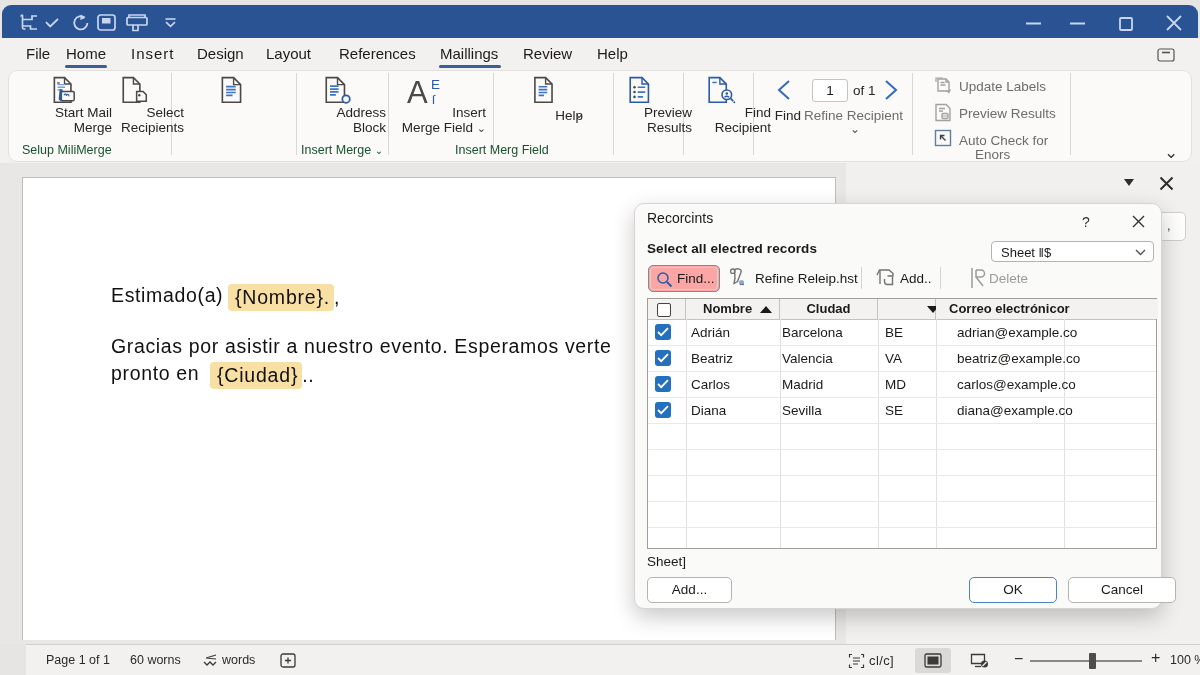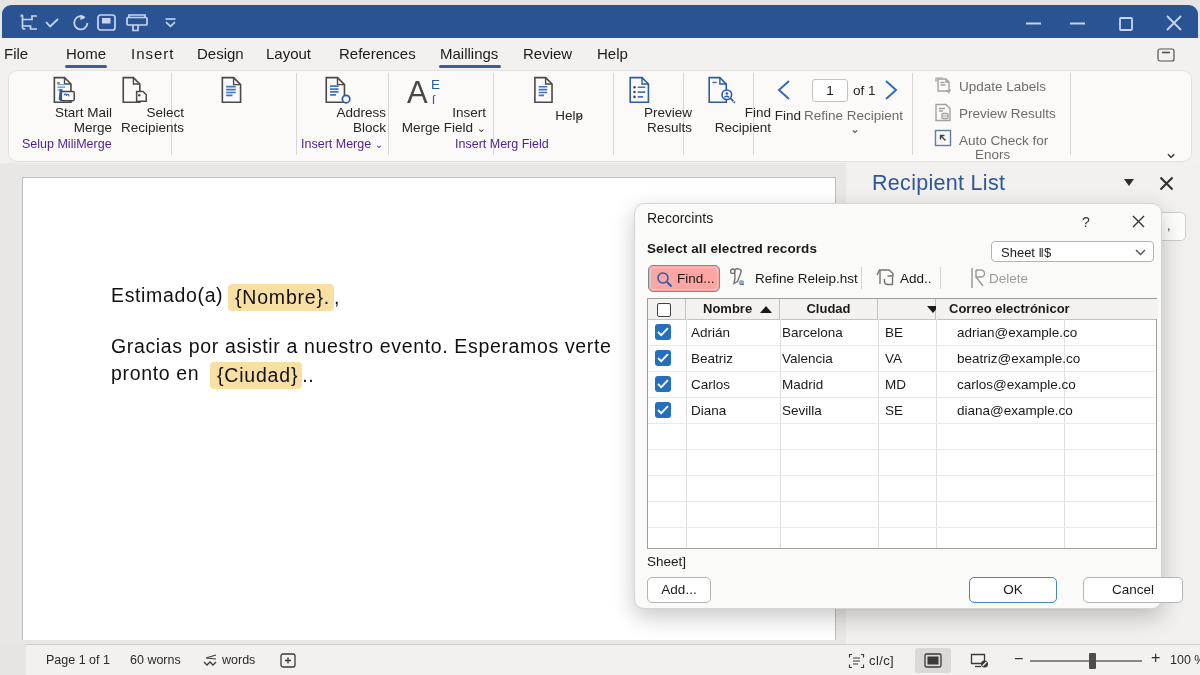--- a/index.html
+++ b/index.html
@@ -15,21 +15,21 @@
   
   #menubar { left:0; top:38px; width:1200px; height:32px; background:#f3f1ef; }
   .menu-item { position:absolute; top:7px; font-size:15px; color:#1c1b1a; }
   .menu-under { position:absolute; height:2.5px; background:#3b5e96; border-radius:2px; }
 
   
   #ribbon { left:0; top:70px; width:1200px; height:93px; background:#f3f1ef; }
   #ribboncard { position:absolute; left:8px; top:0px; width:1184px; height:92px; background:#fbfaf9; border:1px solid #e3e1de; border-radius:9px; }
   .rdiv { position:absolute; top:3px; width:1px; height:82px; background:#d9d7d4; }
   .rlabel { position:absolute; font-size:13.5px; color:#262524; text-align:right; white-space:nowrap; line-height:15px; }
-  .rgroup { position:absolute; top:67px; font-size:12.5px; color:#4c1d95; white-space:nowrap; }
+  .rgroup { position:absolute; top:73px; font-size:12.5px; color:#14532d; white-space:nowrap; }
   .rgray { color:#6e6c6a; font-size:13.5px; position:absolute; white-space:nowrap; }
   .chev { color:#3b3a39; }
 
   
   #content { left:0; top:163px; width:1200px; height:481px; background:#e8e7e5; }
   #page { position:absolute; left:22px; top:14px; width:814px; height:463px; background:#ffffff; border:1px solid #bdbdbd; border-bottom:none; }
   #panel { position:absolute; left:846px; top:0; width:354px; height:481px; background:#f1f0ee; }
   #panel h1 { font-size:21.5px; color:#2d5795; font-weight:normal; position:absolute; left:26px; top:8px; letter-spacing:0.3px; }
   .doc-text { position:absolute; font-size:19.5px; letter-spacing:0.65px; color:#111; white-space:nowrap; }
   .hl { background:#f8dfa4; border-radius:4px; padding:2px 4px 2px 7px; letter-spacing:0.8px; display:inline-block; }
@@ -88,21 +88,21 @@
     </svg>
   <svg style="left:1117px;top:12px" width="14" height="14" viewBox="0 0 14 14" fill="none" stroke="#c7d6ee" stroke-width="1.8">
       <rect x="1" y="1" width="12" height="12" rx="1"></rect>
     </svg>
   <svg style="left:1164px;top:10px" width="16" height="16" viewBox="0 0 16 16" stroke="#c7d6ee" stroke-width="1.8">
       <path d="M1 1 L15 15 M15 1 L1 15"></path>
     </svg>
 </div>
 
 <div id="menubar" class="abs">
-  <span class="menu-item" style="left:4px">File</span>
+  <span class="menu-item" style="left:26px">File</span>
   <span class="menu-item" style="left:66px">Home</span>
   <div class="menu-under" style="left:65px;top:27px;width:42px"></div>
   <span class="menu-item" style="left:131px;letter-spacing:1px">Insert</span>
   <span class="menu-item" style="left:197px">Design</span>
   <span class="menu-item" style="left:266px">Layout</span>
   <span class="menu-item" style="left:339px">References</span>
   <span class="menu-item" style="left:440px">Maillings</span>
   <div class="menu-under" style="left:439px;top:27px;width:62px"></div>
   <span class="menu-item" style="left:523px">Review</span>
   <span class="menu-item" style="left:597px">Help</span>
@@ -230,21 +230,20 @@
       <path d="M11.5 11.5 L6.5 6.5 M6.5 10.5 V6.5 h4" stroke="#3e4347"></path>
   </svg>
   <div class="rgray" style="left:959px;top:63px">Auto Check for</div>
   <div class="rgray" style="left:975px;top:77px">Enors</div>
 
   <span class="chev abs" style="left:1164px;top:72px;font-size:17px;color:#3b3a39">⌄</span>
 </div>
 
 <div id="content" class="abs">
   <div id="panel">
-    <h1>Recipient List</h1>
     <div class="abs" style="left:278px;top:16px;width:0;height:0;border-left:5.5px solid transparent;border-right:5.5px solid transparent;border-top:7px solid #2e2d2c"></div>
     <svg class="abs" style="left:313px;top:13px" width="15" height="15" viewBox="0 0 15 15" stroke="#2e2d2c" stroke-width="2">
         <path d="M1.5 1.5 L13.5 13.5 M13.5 1.5 L1.5 13.5"></path>
       </svg>
     <div class="abs" style="left:312px;top:49px;width:28px;height:29px;background:#fdfdfc;border:1px solid #d0cecb;border-radius:5px">
         <span style="position:absolute;left:8px;top:5px;font-size:13px;color:#444">,</span>
       </div>
   </div>
   <div id="page"></div>
   <div class="doc-text" style="left:111px;top:121px">Estimado(a)</div>
@@ -355,23 +354,23 @@
       <span class="cell" style="left:134px;top:78px">Madrid</span>
       <span class="cell" style="left:237px;top:78px">MD</span>
       <span class="cell" style="left:309px;top:78px">carlos@example.co</span>
       <span class="cell" style="left:43px;top:104px">Diana</span>
       <span class="cell" style="left:134px;top:104px">Sevilla</span>
       <span class="cell" style="left:237px;top:104px">SE</span>
       <span class="cell" style="left:309px;top:104px">diana@example.co</span>
     </div>
 
     <span class="t" style="left:12px;top:350px">Sheet]</span>
-    <div class="btn" style="left:12px;top:373px;width:64px;height:26px;line-height:24px">Add...</div>
+    <div class="btn" style="left:12px;top:373px;width:85px;height:26px;line-height:24px">Add...</div>
     <div class="btn" style="left:334px;top:373px;width:88px;height:26px;line-height:23px;border:1.6px solid #4a84c6">OK</div>
-    <div class="btn" style="left:448px;top:373px;width:100px;height:26px;line-height:24px">Cancel</div>
+    <div class="btn" style="left:433px;top:373px;width:108px;height:26px;line-height:24px">Cancel</div>
   </div>
 </div>
 
 <div id="statusbar" class="abs">
   <span style="left:20px">Page 1 of 1</span>
   <span style="left:104px">60 worns</span>
   <svg style="position:absolute;left:177px;top:9px" width="17" height="13" viewBox="0 0 17 13" fill="none" stroke="#3b3a39" stroke-width="1.3">
     <path d="M1 8 l3 3 3 -3 3 3 3 -3"></path>
       <path d="M3 4 l10 -3 M3 4 l10 1" stroke-width="1.1"></path>
   </svg>

